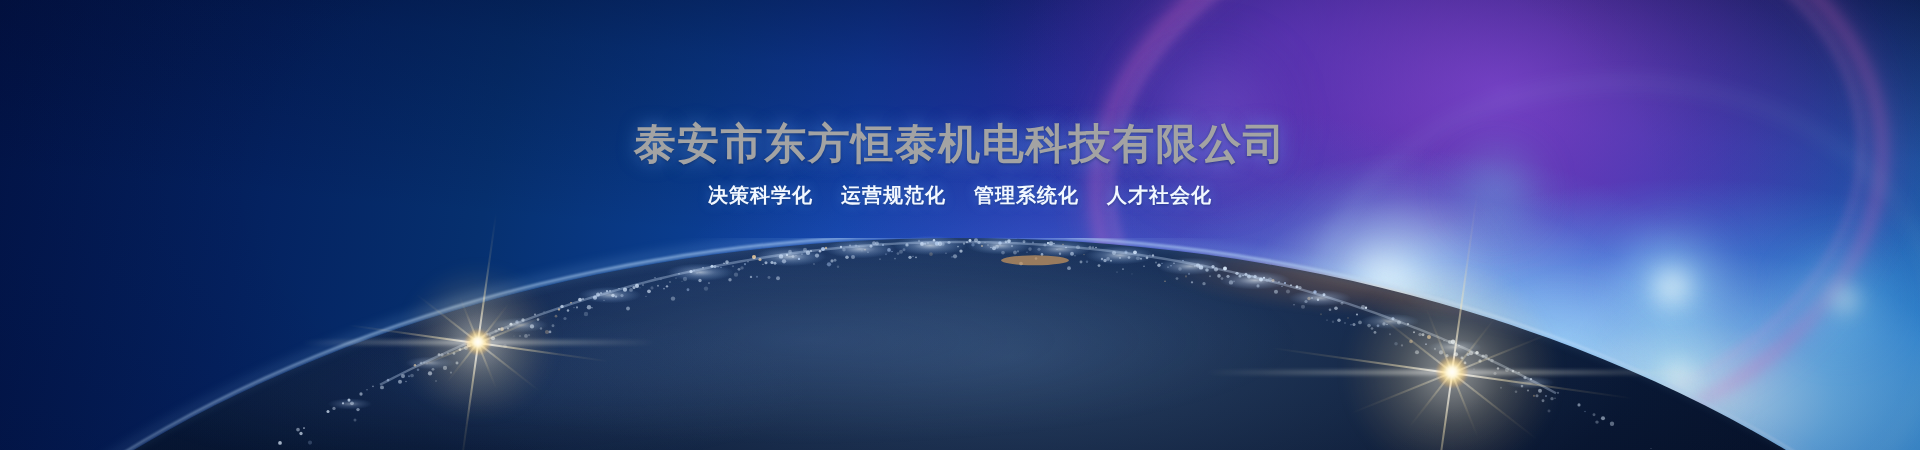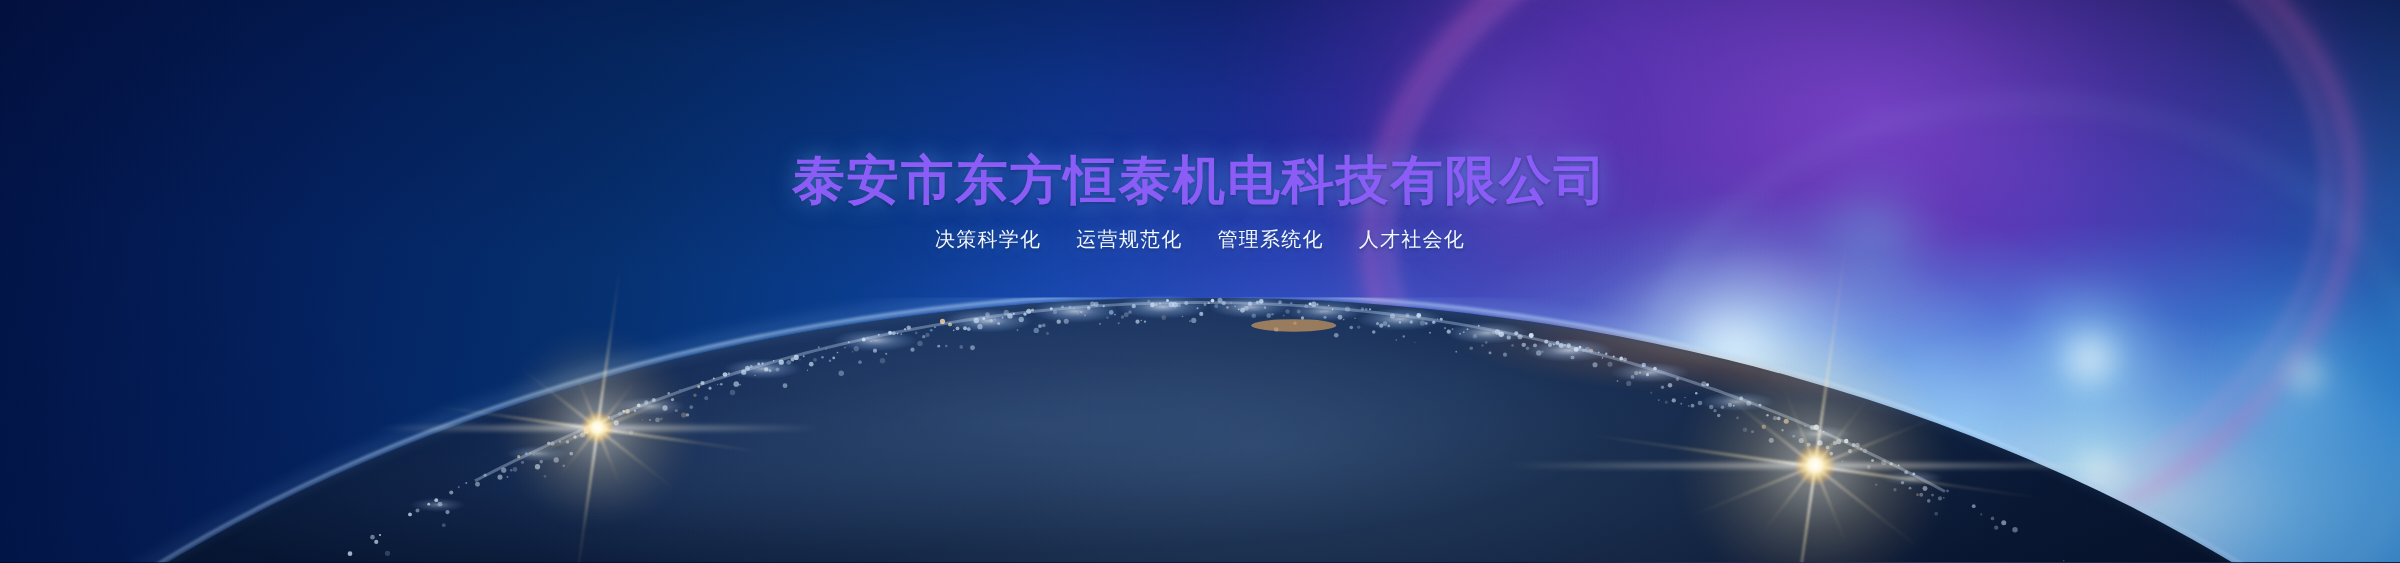--- a/index.html
+++ b/index.html
@@ -205,29 +205,29 @@
     left:0;right:0;top:122px;
     text-align:center;
     z-index:40;
   }
   #company-title{
     margin:0;
     font-size:42px;
     line-height:1.04;
     font-weight:700;
     letter-spacing:1.5px;
-    color:#8b5cf6;
+    color:#a3a3a3;
     text-shadow:0 0 18px rgba(110,175,255,.55), 0 1px 3px rgba(0,20,60,.55);
     white-space:nowrap;
   }
   #slogan{
     margin:18px 0 0 0;
-    font-size:16px;
+    font-size:20px;
     line-height:1.1;
-    font-weight:400;
+    font-weight:700;
     letter-spacing:1px;
     color:#f2f8ff;
     text-shadow:0 0 12px rgba(100,170,255,.45), 0 1px 3px rgba(0,20,60,.45);
     white-space:nowrap;
   }
   .slogan-item{display:inline-block;}
   .slogan-gap{display:inline-block;width:28px;}
   
   #vignette{
     background:radial-gradient(ellipse 1250px 560px at 50% 42%, rgba(0,0,0,0) 55%, rgba(2,8,32,.28) 100%);

